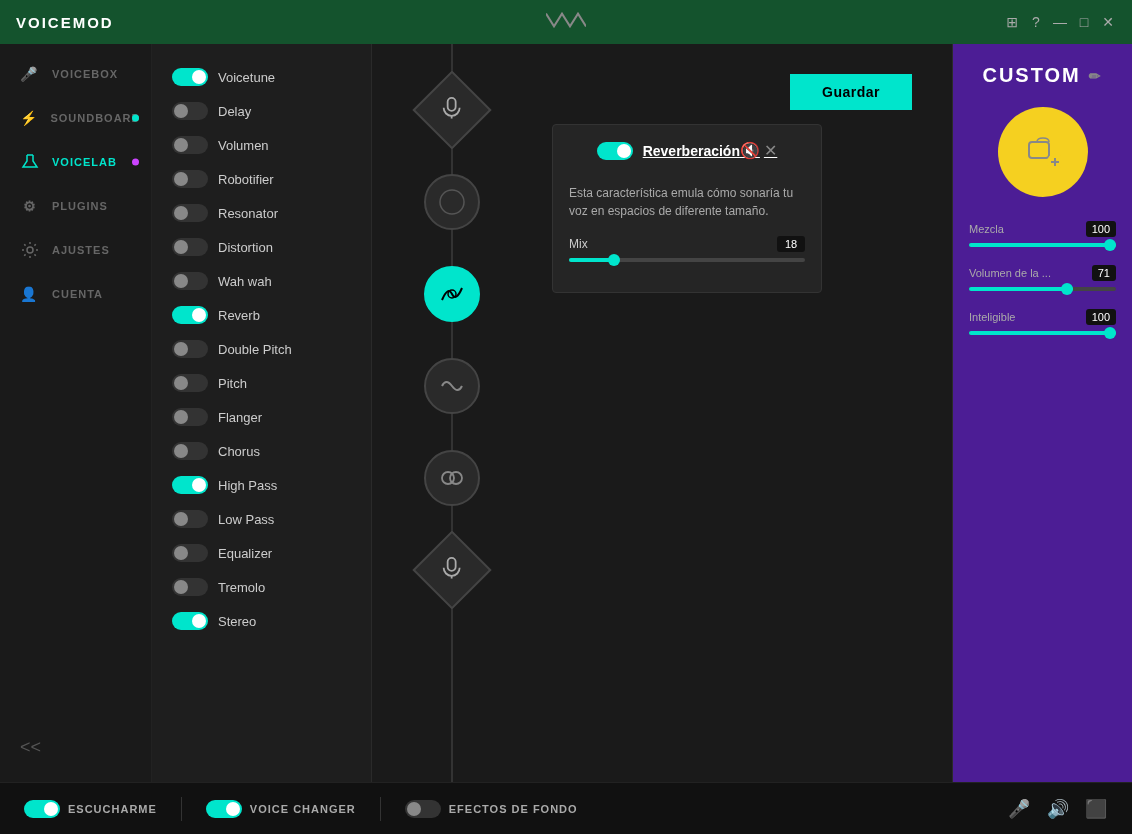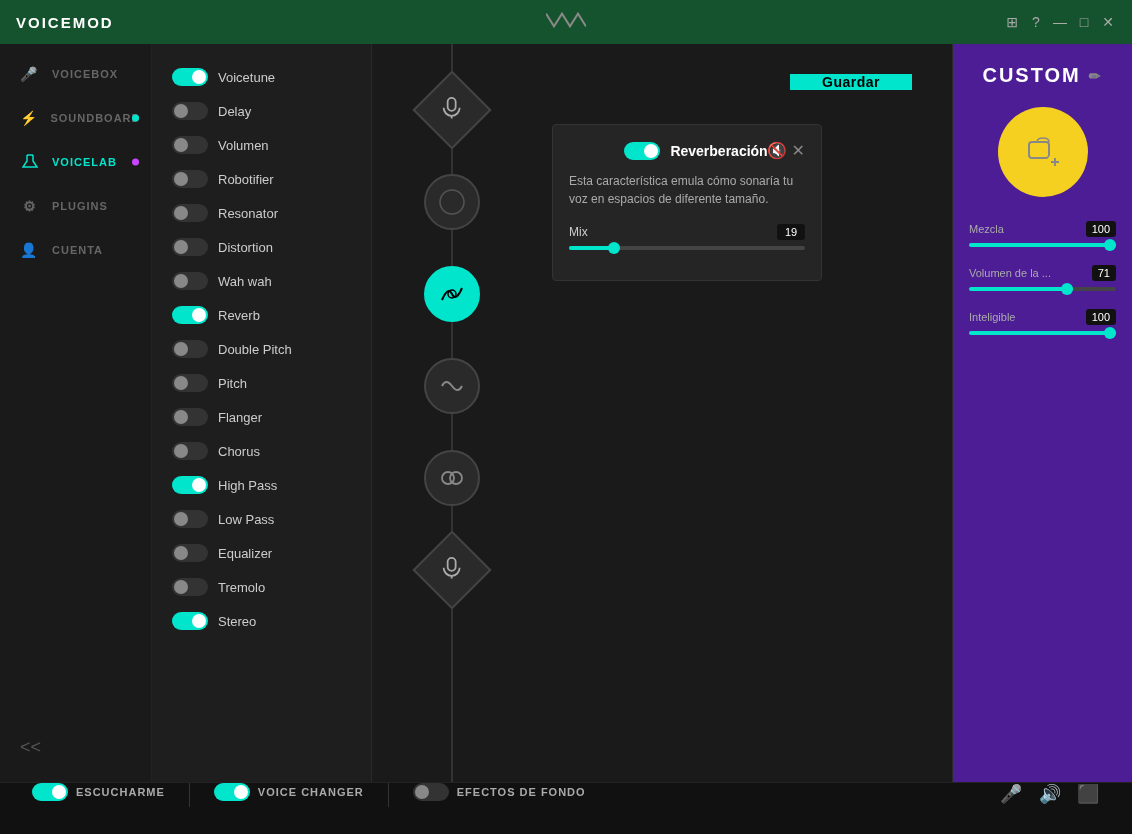--- a/index.html
+++ b/index.html
@@ -238,43 +238,44 @@
     }
 
     
     .guardar-btn {
       position: absolute;
       top: 30px;
       right: 40px;
       background: #00e5cc;
       color: #000;
       border: none;
-      padding: 0 32px;
+      padding: 10px 32px;
       font-size: 14px;
       font-weight: 600;
       cursor: pointer;
       letter-spacing: 0.5px;
     }
 
     
     .reverb-popup {
       position: absolute;
       top: 80px;
       left: 20px;
       width: 270px;
       background: #252525;
       border: 1px solid #333;
       border-radius: 4px;
       padding: 16px;
     }
     .reverb-header {
       display: flex;
       align-items: center;
-      justify-content: flex-end;
-      margin-bottom: 12px;
+      justify-content: center;
+      margin-bottom: 24px;
+      text-decoration: underline;
     }
     .reverb-title-row {
       display: flex;
       align-items: center;
       gap: 10px;
     }
     .reverb-title {
       font-size: 14px;
       font-weight: 600;
       color: #fff;
@@ -420,22 +421,22 @@
       top: -4px;
       right: 0;
     }
 
     
     .bottom-bar {
       height: 52px;
       background: #111;
       border-top: 1px solid #222;
       display: flex;
-      align-items: flex-start;
-      padding: 0 32px;
+      align-items: center;
+      padding: 0 24px;
       gap: 16px;
     }
     .bottom-toggle-group {
       display: flex;
       align-items: center;
       gap: 8px;
     }
     .bottom-label {
       font-size: 11px;
       font-weight: 600;
@@ -497,20 +498,29 @@
             <path d="M6 2v6L2 14h14L12 8V2" fill="none" stroke="#00e5cc" stroke-width="1.5"></path>
             <line x1="6" y1="2" x2="12" y2="2" stroke="#00e5cc" stroke-width="1.5"></line>
           </svg>
       </span>
       <span>VOICELAB</span>
       <span class="sidebar-dot sidebar-dot-purple"></span>
     </div>
     <div class="sidebar-item">
       <span class="sidebar-icon">⚙</span>
       <span>PLUGINS</span>
+    </div>
+    <div class="sidebar-item">
+      <span class="sidebar-icon">
+        <svg width="18" height="18" viewBox="0 0 18 18">
+            <circle cx="9" cy="9" r="3" fill="none" stroke="#666" stroke-width="1.5"></circle>
+            <path d="M9 1v2M9 15v2M1 9h2M15 9h2M3.2 3.2l1.4 1.4M13.4 13.4l1.4 1.4M3.2 14.8l1.4-1.4M13.4 4.6l1.4-1.4" stroke="#666" stroke-width="1.5"></path>
+          </svg>
+      </span>
+      <span>AJUSTES</span>
     </div>
     <div class="sidebar-item">
       <span class="sidebar-icon">👤</span>
       <span>CUENTA</span>
     </div>
     <div class="sidebar-collapse">&lt;&lt;</div>
   </div>
 
   <div class="effects-panel">
 
@@ -652,21 +662,21 @@
         <div class="reverb-close">
           <span>🔇</span>
           <span>✕</span>
         </div>
       </div>
       <p class="reverb-desc">Esta característica emula cómo sonaría tu voz en espacios de diferente tamaño.</p>
 
       <div class="slider-row">
         <div class="slider-label-row">
           <span class="slider-label">Mix</span>
-          <span class="slider-value">19</span>
+          <span class="slider-value">18</span>
         </div>
         <div class="slider-track">
           <div class="slider-fill" style="width: 19%"></div>
           <div class="slider-thumb" style="left: 19%"></div>
         </div>
       </div>
 
     </div>
   </div>
 

